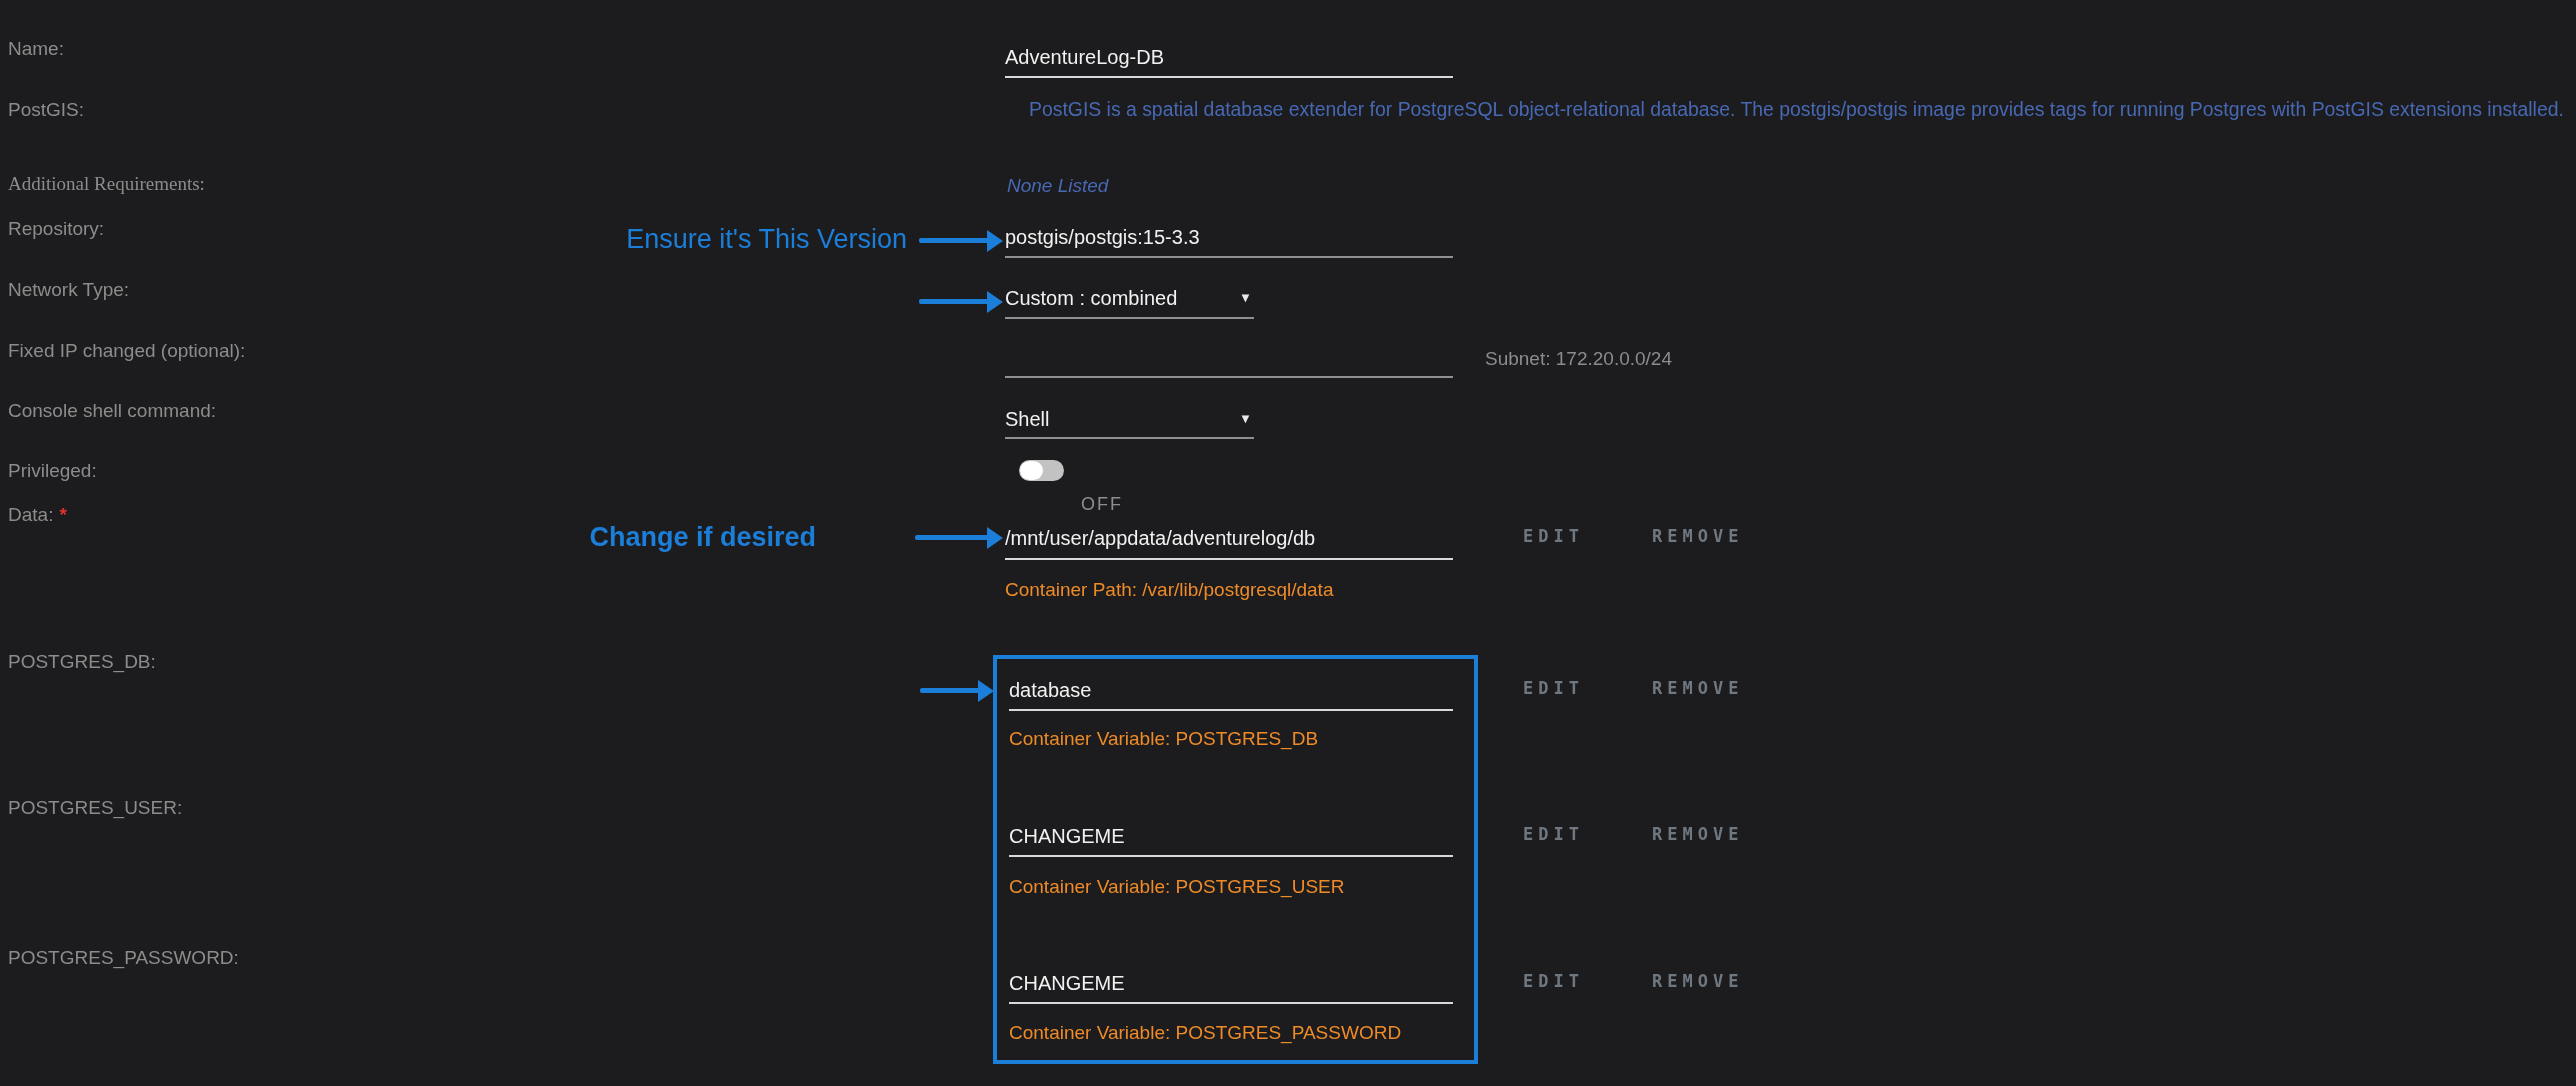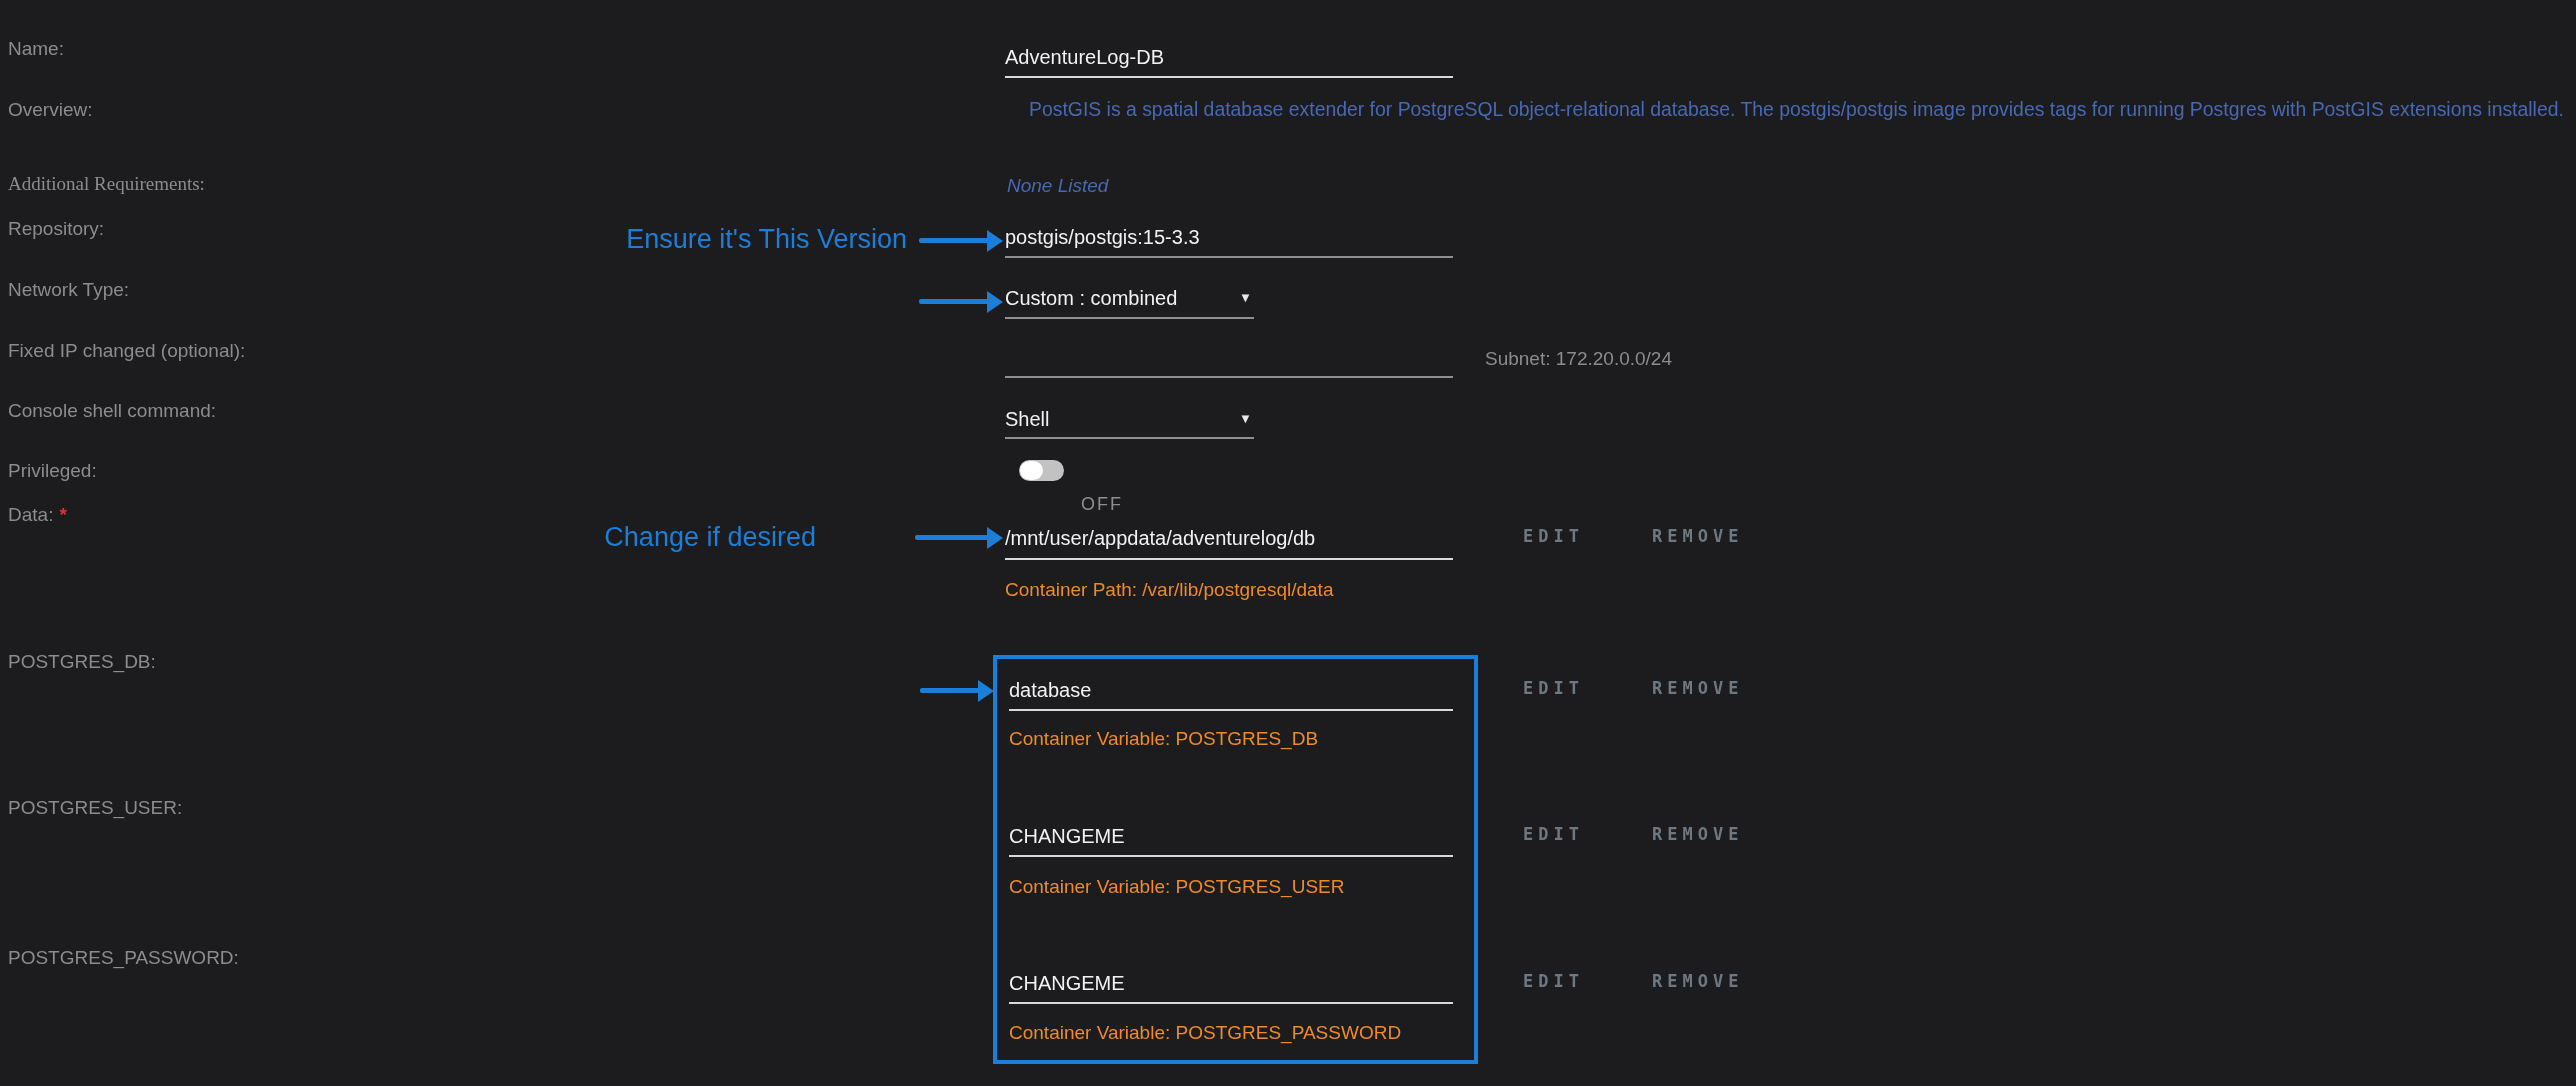--- a/index.html
+++ b/index.html
@@ -46,21 +46,21 @@
   .highlight-box {
     position:absolute; border:4px solid #1b7ed9; background:transparent;
   }
 </style>
 </head>
 <body>
 
 <div id="screen">
 
   <div class="abs label" style="left:8px; top:38px;">Name:</div>
-  <div class="abs label" style="left:8px; top:99px;">Overview:</div>
+  <div class="abs label" style="left:8px; top:99px;">PostGIS:</div>
   <div class="abs label" style="left:8px; top:173px;font-family:Liberation Serif, serif;">Additional Requirements:</div>
   <div class="abs label" style="left:8px; top:218px;">Repository:</div>
   <div class="abs label" style="left:8px; top:279px;">Network Type:</div>
   <div class="abs label" style="left:8px; top:340px;">Fixed IP changed (optional):</div>
   <div class="abs label" style="left:8px; top:400px;">Console shell command:</div>
   <div class="abs label" style="left:8px; top:460px;">Privileged:</div>
   <div class="abs label" style="left:8px; top:504px;">
     <span>Data:</span><span class="req">*</span>
   </div>
   <div class="abs label" style="left:8px; top:651px;">POSTGRES_DB:</div>
@@ -91,21 +91,21 @@
 
   <div class="abs value" style="left:1005px; top:408px;text-align:center;">Shell</div>
   <div class="abs caret" style="left:1239px; top:411px;">▼</div>
   <div class="abs ul ul-dim" style="left:1005px; top:437px; width:249px;"></div>
 
   <div class="toggle-track" style="left:1019px; top:460px;">
     <div class="toggle-knob"></div>
   </div>
   <div class="abs off-label" style="left:1081px; top:462px;margin-top:32px;">OFF</div>
 
-  <div class="abs annotation" style="right:1760px; top:522px;">Change if desired</div>
+  <div class="abs annotation" style="right:1760px; top:522px;font-weight:bold;">Change if desired</div>
   <div class="arrow-line" style="left:915px; top:535px; width:76px;"></div>
   <div class="arrow-head" style="left:987px; top:527px;"></div>
   <div class="abs value" style="left:1005px; top:527px;">/mnt/user/appdata/adventurelog/db</div>
   <div class="abs ul ul-bright" style="left:1005px; top:558px; width:448px;"></div>
   <button class="btn abs" style="left:1523px; top:526px;">EDIT</button>
   <button class="btn abs" style="left:1652px; top:526px;">REMOVE</button>
   <div class="abs meta-orange" style="left:1005px; top:579px;">Container Path: /var/lib/postgresql/data</div>
 
   <div class="highlight-box" style="left:993px; top:655px; width:485px; height:409px;"></div>
 

